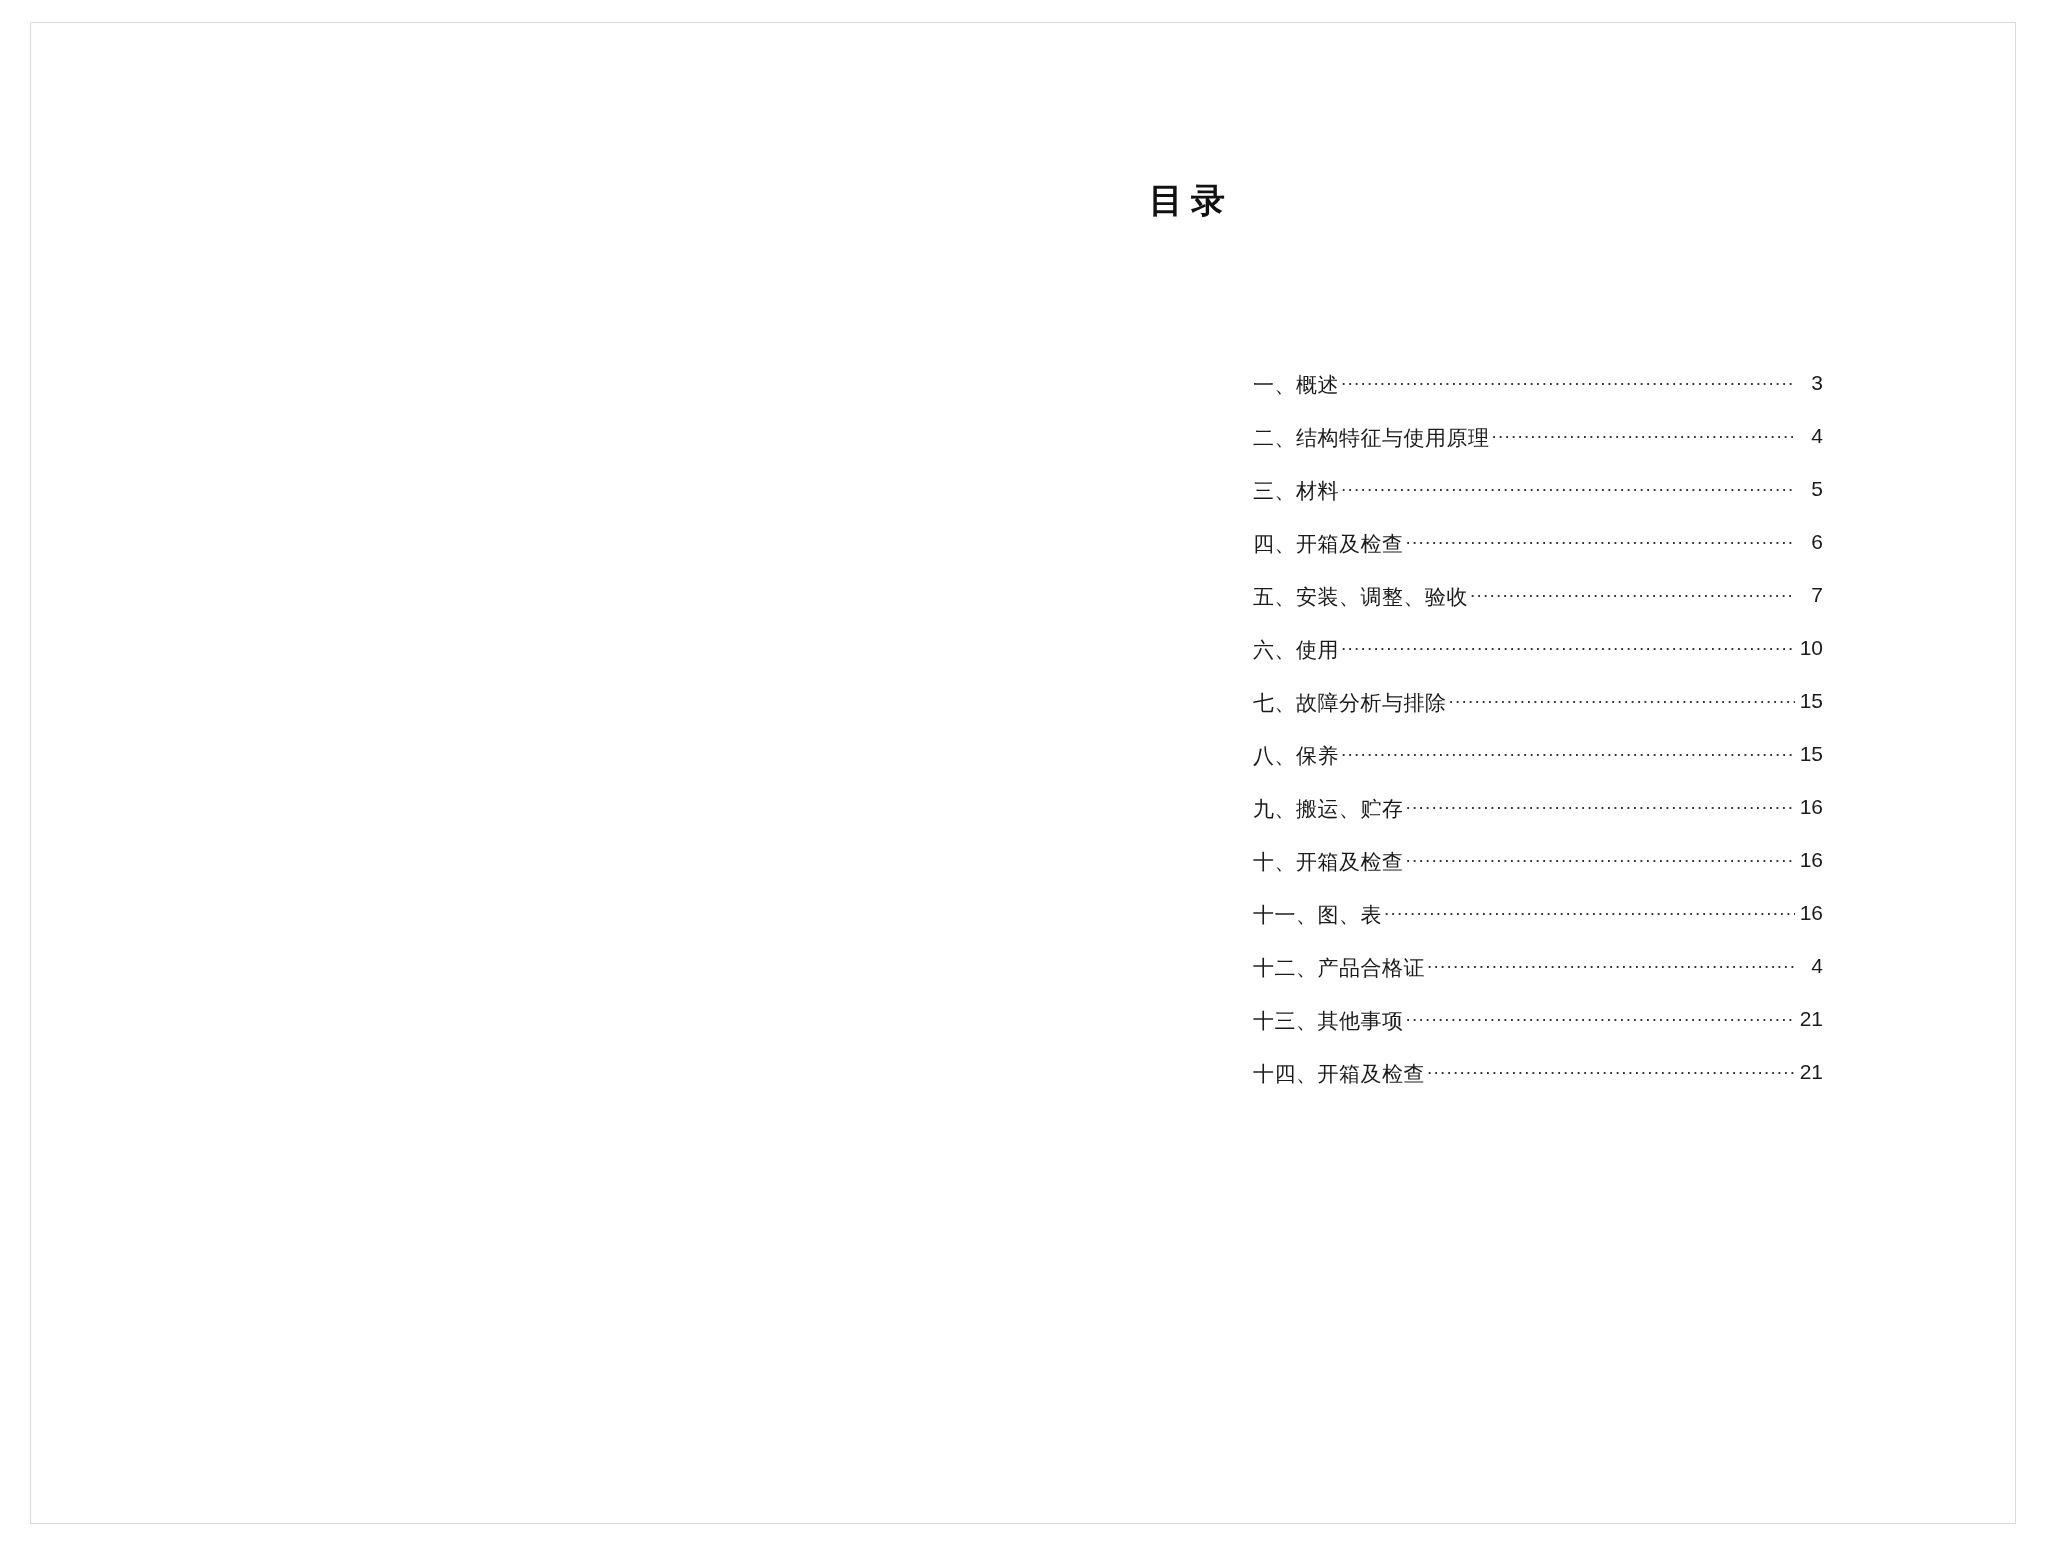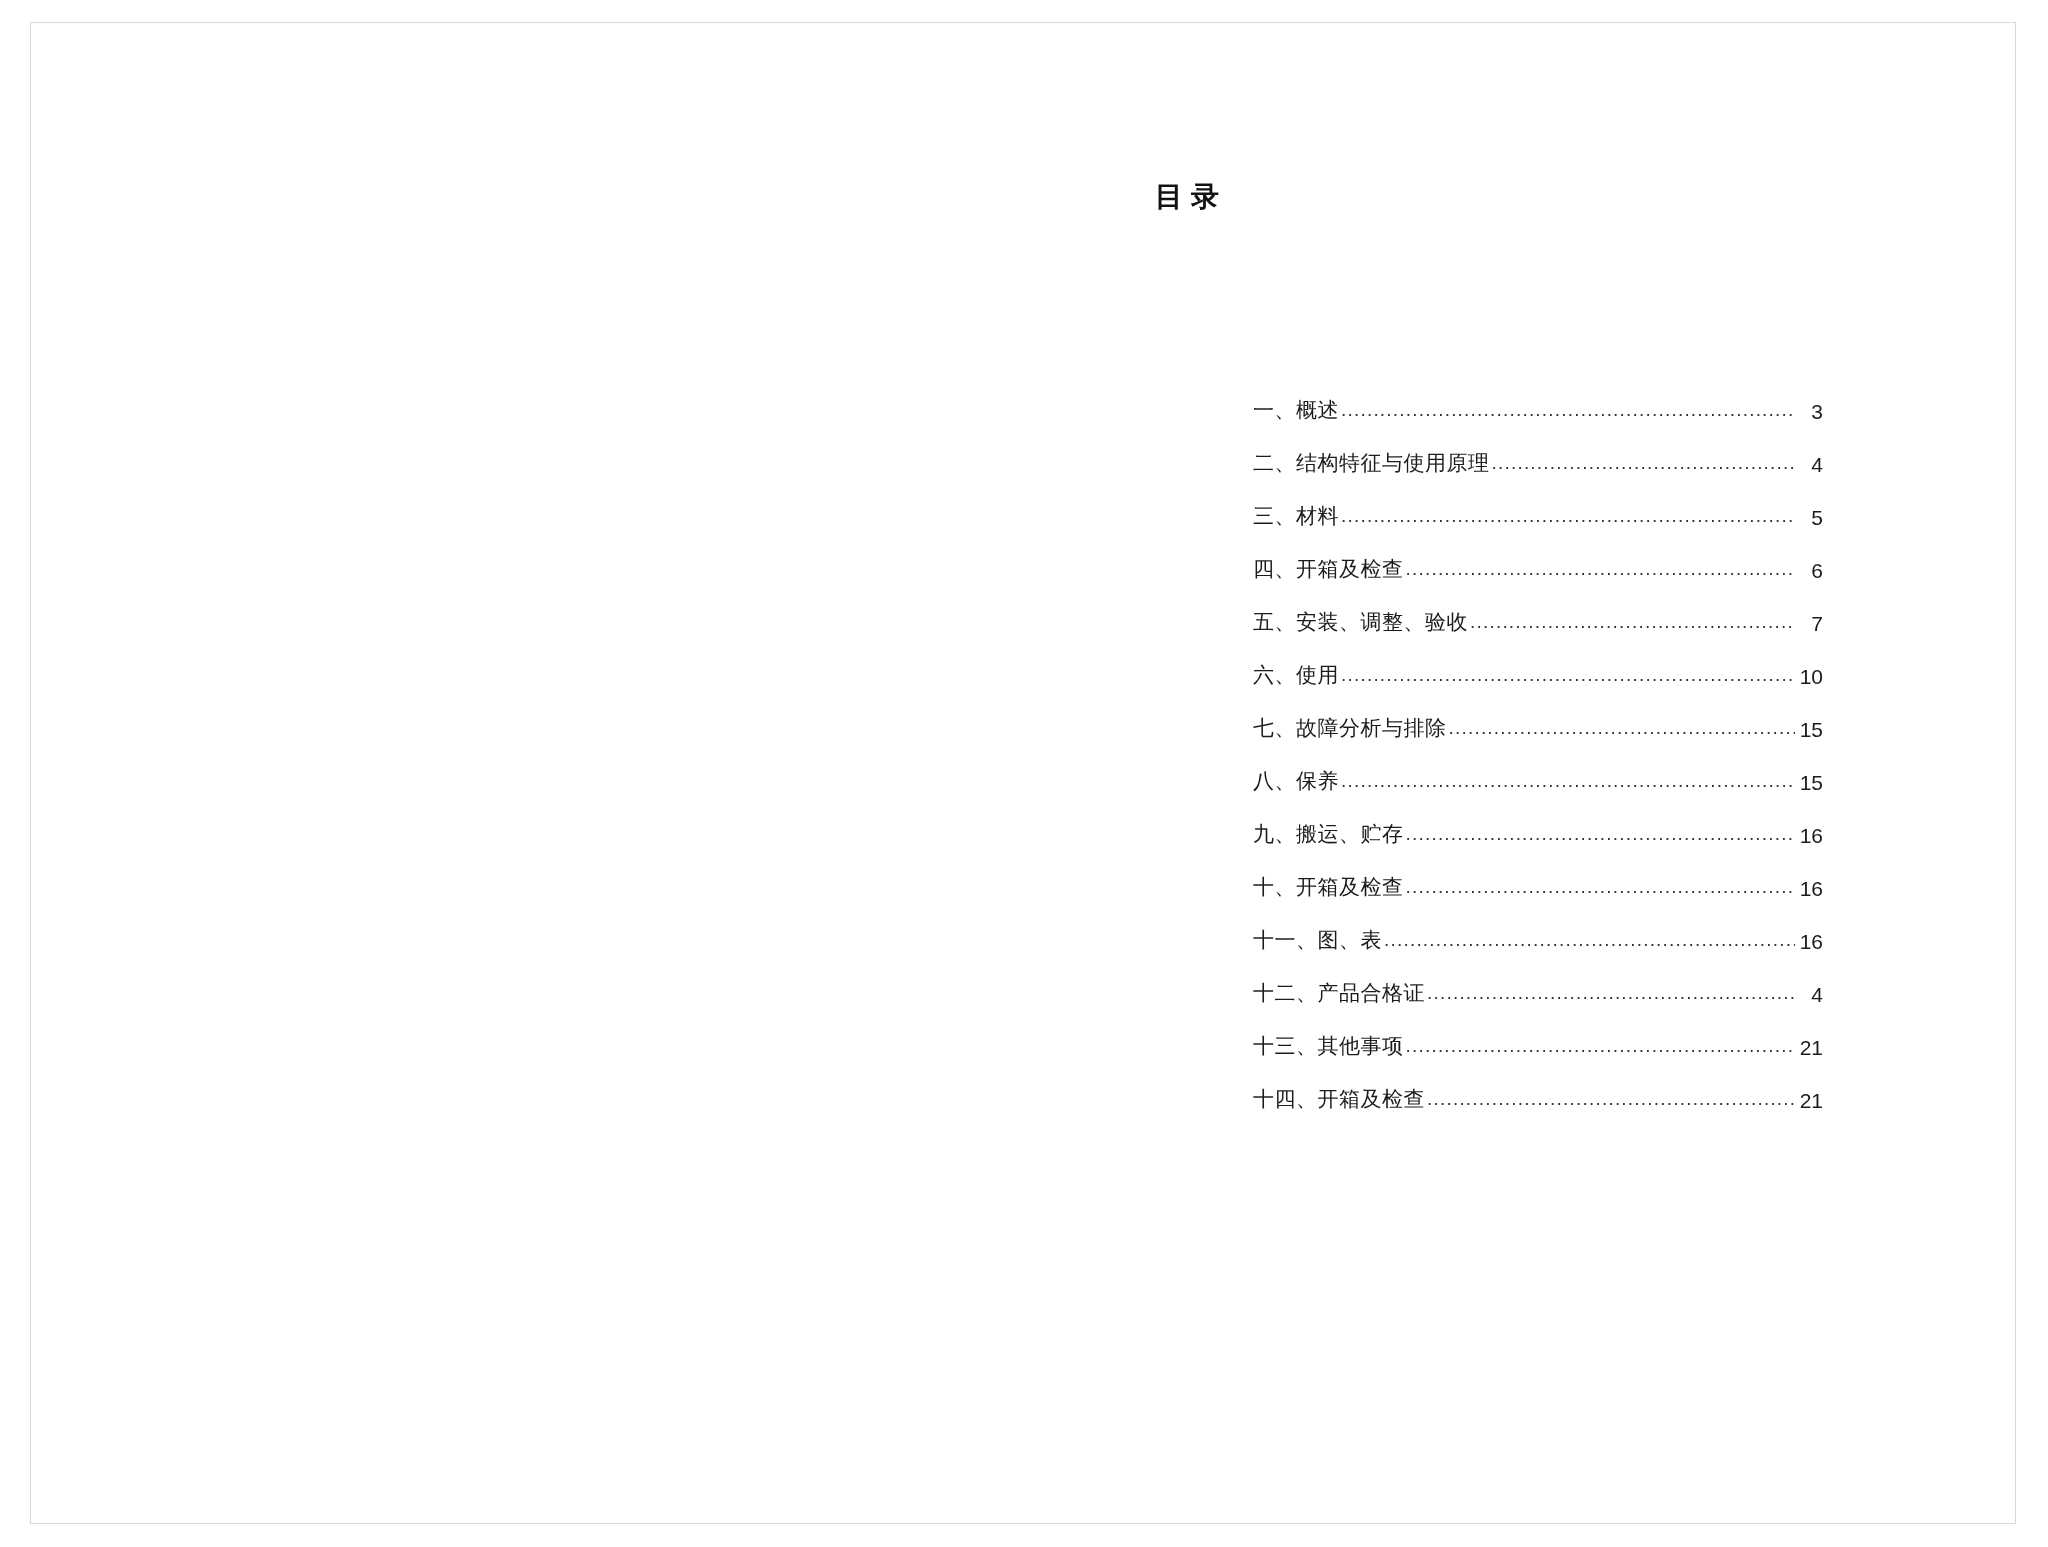--- a/index.html
+++ b/index.html
@@ -23,35 +23,35 @@
     background: #ffffff;
     border: 1px solid #d9d9d9;
     box-sizing: border-box;
   }
   
   .title-wrap {
     position: absolute;
     left: 1160px;
     top: 155px;
     transform: translateX(-50%);
-    font-size: 28px;
+    font-size: 34px;
     font-weight: 700;
     letter-spacing: 8px;
     color: #111111;
     white-space: nowrap;
   }
   .toc {
     position: absolute;
     left: 1222px;
     top: 348px;
     width: 570px;
   }
   .toc-row {
     display: flex;
-    align-items: flex-end;
+    align-items: flex-start;
     height: 53px;
     font-size: 21px;
     color: #1b1b1b;
     white-space: nowrap;
   }
   .toc-label {
     flex: 0 0 auto;
     letter-spacing: 0.5px;
   }
   .toc-dots {

